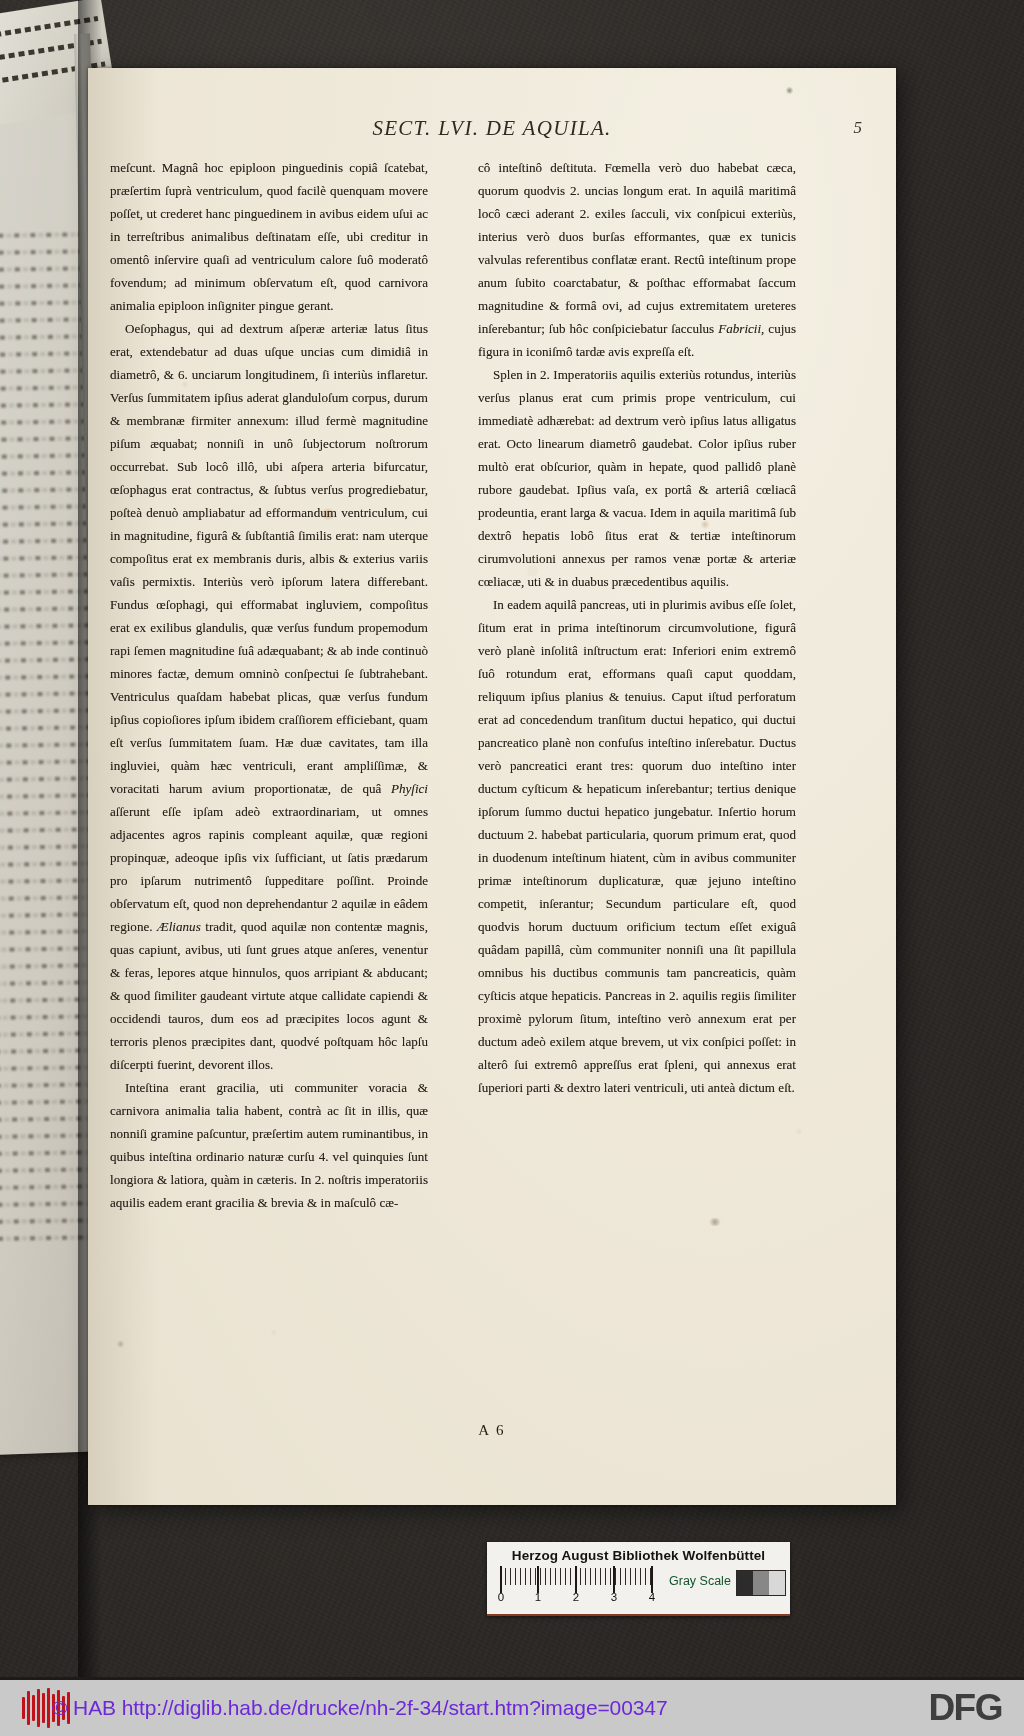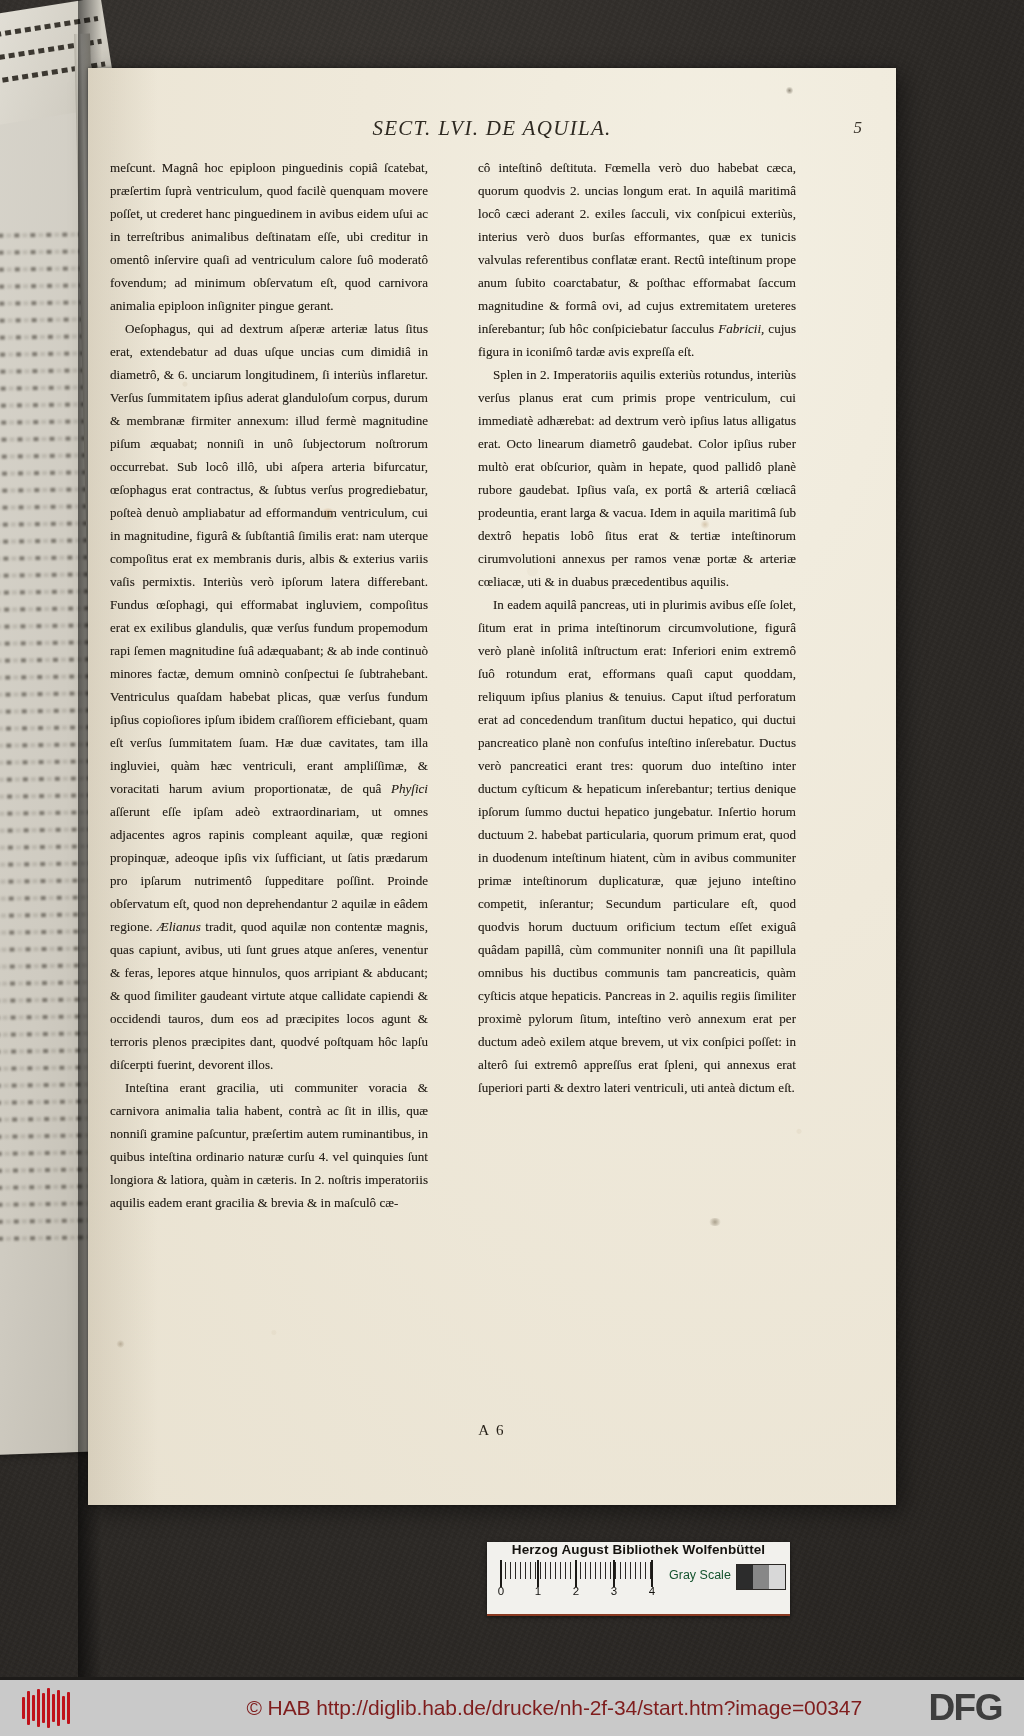--- a/index.html
+++ b/index.html
@@ -210,20 +210,21 @@
     background: #f2f1ed;
     box-shadow: 0 1px 4px rgba(0,0,0,.6);
     border-bottom: 2px solid #8a3a22;
     font-family: "Liberation Sans", sans-serif;
   }
   #card-library-name {
     text-align: center;
     font-weight: bold;
     font-size: 13.5px;
     color: #15130f;
+    padding-top: 6px;
     letter-spacing: .1px;
   }
   #card-lower {
     position: relative;
     margin-top: 3px;
     height: 42px;
   }
   #ruler {
     position: absolute;
     left: 13px;
@@ -293,26 +294,25 @@
     justify-content: center;
     gap: 2px;
   }
   .hab-bar {
     width: 3px;
     background: #c0121a;
     border-radius: 1px;
   }
   #footer-url {
     flex: 1;
-    text-align: right;
+    text-align: left;
     font-size: 21px;
-    color: #7f1d1d;
+    color: #6d28d9;
     letter-spacing: -0.1px;
     margin-left: -40px;
-    padding-left: 19px;
   }
   #dfg-logo {
     width: 140px;
     padding-right: 22px;
     text-align: right;
     font-size: 37px;
     font-weight: bold;
     color: #3e3e3e;
     letter-spacing: -1.5px;
     font-family: "Liberation Sans", sans-serif;

